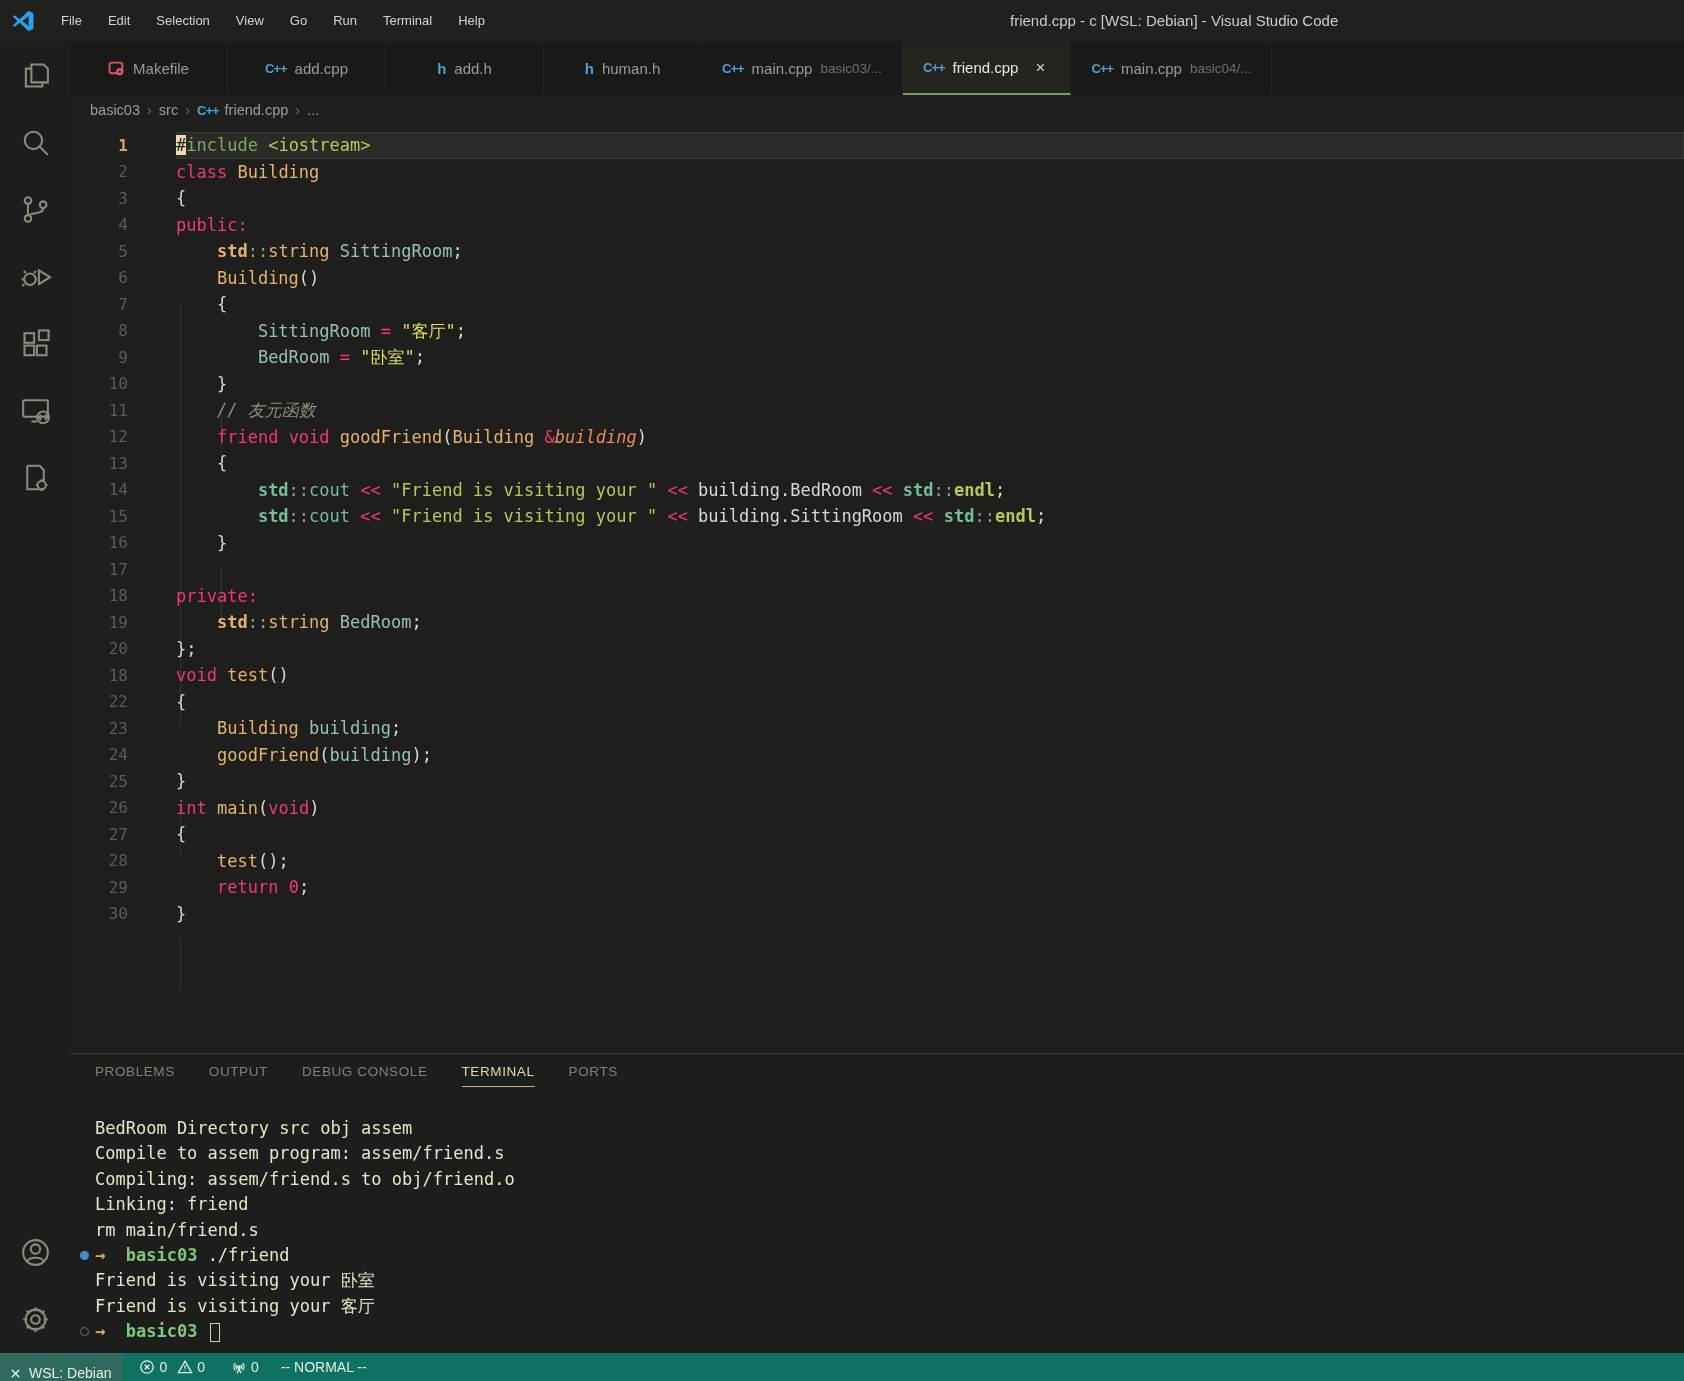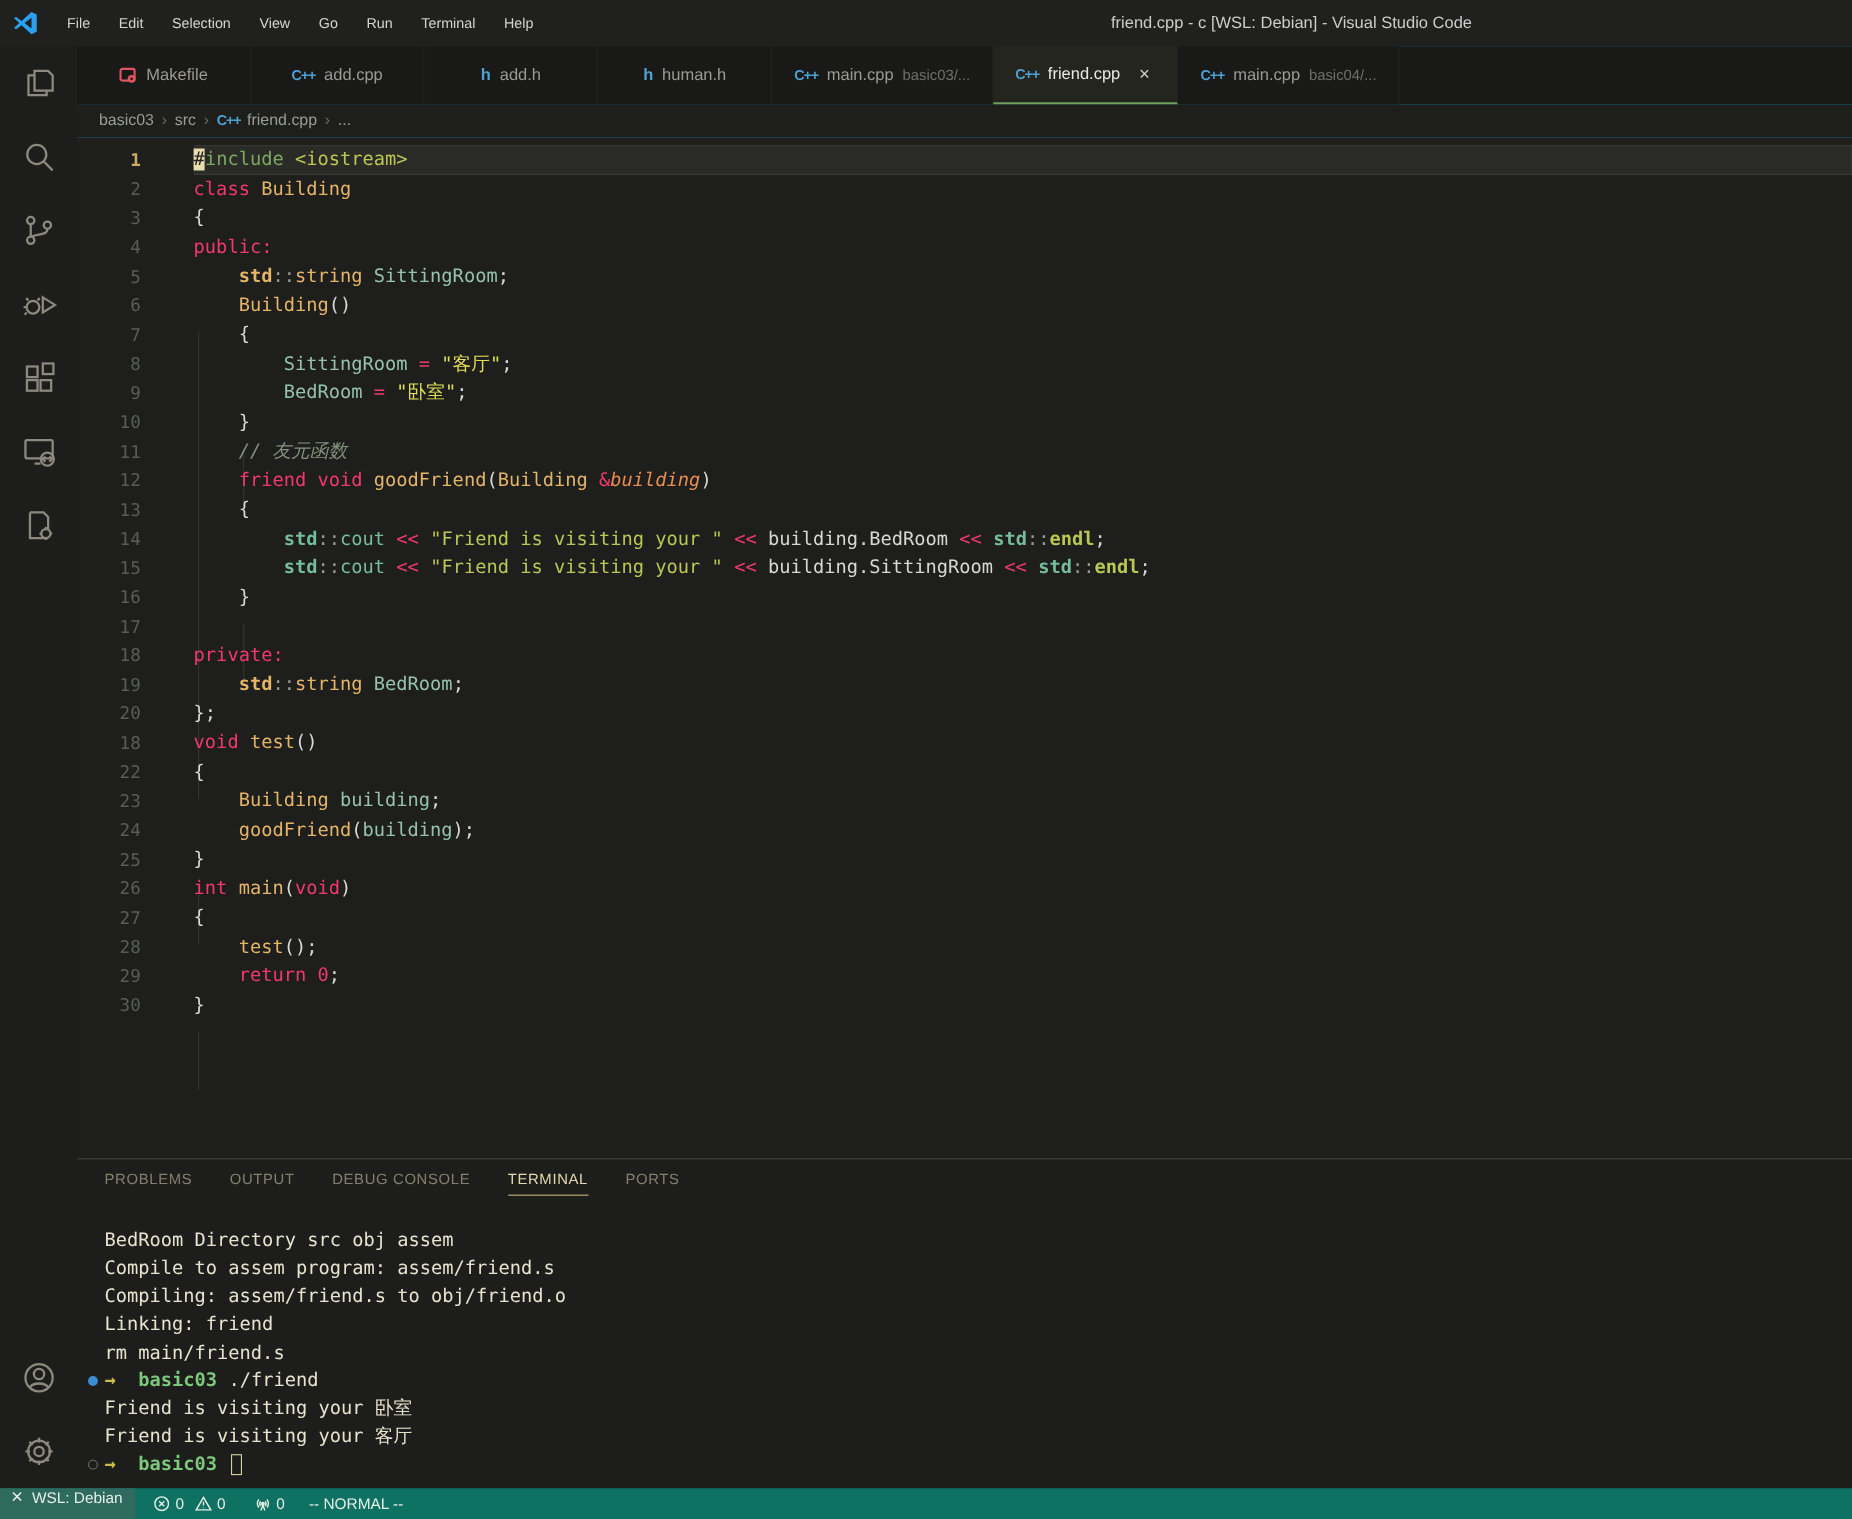--- a/index.html
+++ b/index.html
@@ -15,21 +15,21 @@
                color:#cccccc; font-size:15px; white-space:nowrap; }
 
   
   #activitybar { position:absolute; left:0; top:42px; width:70px; bottom:28px;
                  background:#1d1e1c; display:flex; flex-direction:column; align-items:center; }
   .act-icon { width:70px; height:67px; display:flex; align-items:center; justify-content:center; }
   .act-icon svg { width:33px; height:33px; stroke:#8d897e; fill:none; stroke-width:1.5; }
   #act-bottom { margin-top:auto; }
 
   
-  #main { position:absolute; left:70px; top:42px; right:0; bottom:28px; background:#0ea5e9; }
+  #main { position:absolute; left:70px; top:42px; right:0; bottom:28px; background:#0369a1; }
 
   
   #tabstrip { position:absolute; left:0; top:0; right:0; height:53px; background:#191a18;
               display:flex; align-items:stretch; }
   .tab { display:flex; align-items:center; padding:0 20px; min-width:158px; justify-content:center;
          background:#191a18; border-right:1px solid #232421; color:#9b9b92; font-size:15px;
          cursor:pointer; position:relative; white-space:nowrap; }
   .tab.active { background:#24251f; color:#e9e9e2; border-bottom:2.5px solid #71a35f; }
   .tab .ticon { margin-right:8px; display:inline-flex; align-items:center; }
   .ticon-cpp { color:#4ea1d3; font-weight:bold; font-size:13px; letter-spacing:-1px; }
@@ -89,21 +89,21 @@
   .t-arrow { color:#ccba4a; font-weight:bold; }
   .t-deco  { position:absolute; left:10px; top:8px; width:9px; height:9px; border-radius:50%; }
   .t-deco.filled { background:#3c8ed3; }
   .t-deco.hollow { border:1.5px solid #6b6b62; }
   .t-cursor { display:inline-block; width:10px; height:19px; border:1.5px solid #d8cf9e;
               vertical-align:middle; margin-left:2px; }
 
   
   #statusbar { position:absolute; left:0; bottom:0; width:1684px; height:28px; background:#0e7162;
                display:flex; align-items:center; color:#e6efe6; font-size:14px; }
-  #remote-seg { background:#2f6a5e; height:28px; display:flex; align-items:flex-start;
+  #remote-seg { background:#2f6a5e; height:28px; display:flex; align-items:flex-end;
                 padding:0 12px 0 8px; cursor:pointer; }
   #remote-seg svg { margin-right:6px; }
   .sb-item { display:flex; align-items:center; margin-left:16px; cursor:pointer; }
   .sb-item svg { margin-right:4px; }
   .sb-num { margin-right:10px; }
   .sb-icons svg { stroke:#e6efe6; fill:none; stroke-width:1.3; }
   #sb-mode { margin-left:22px; }
 </style>
 </head>
 <body>

